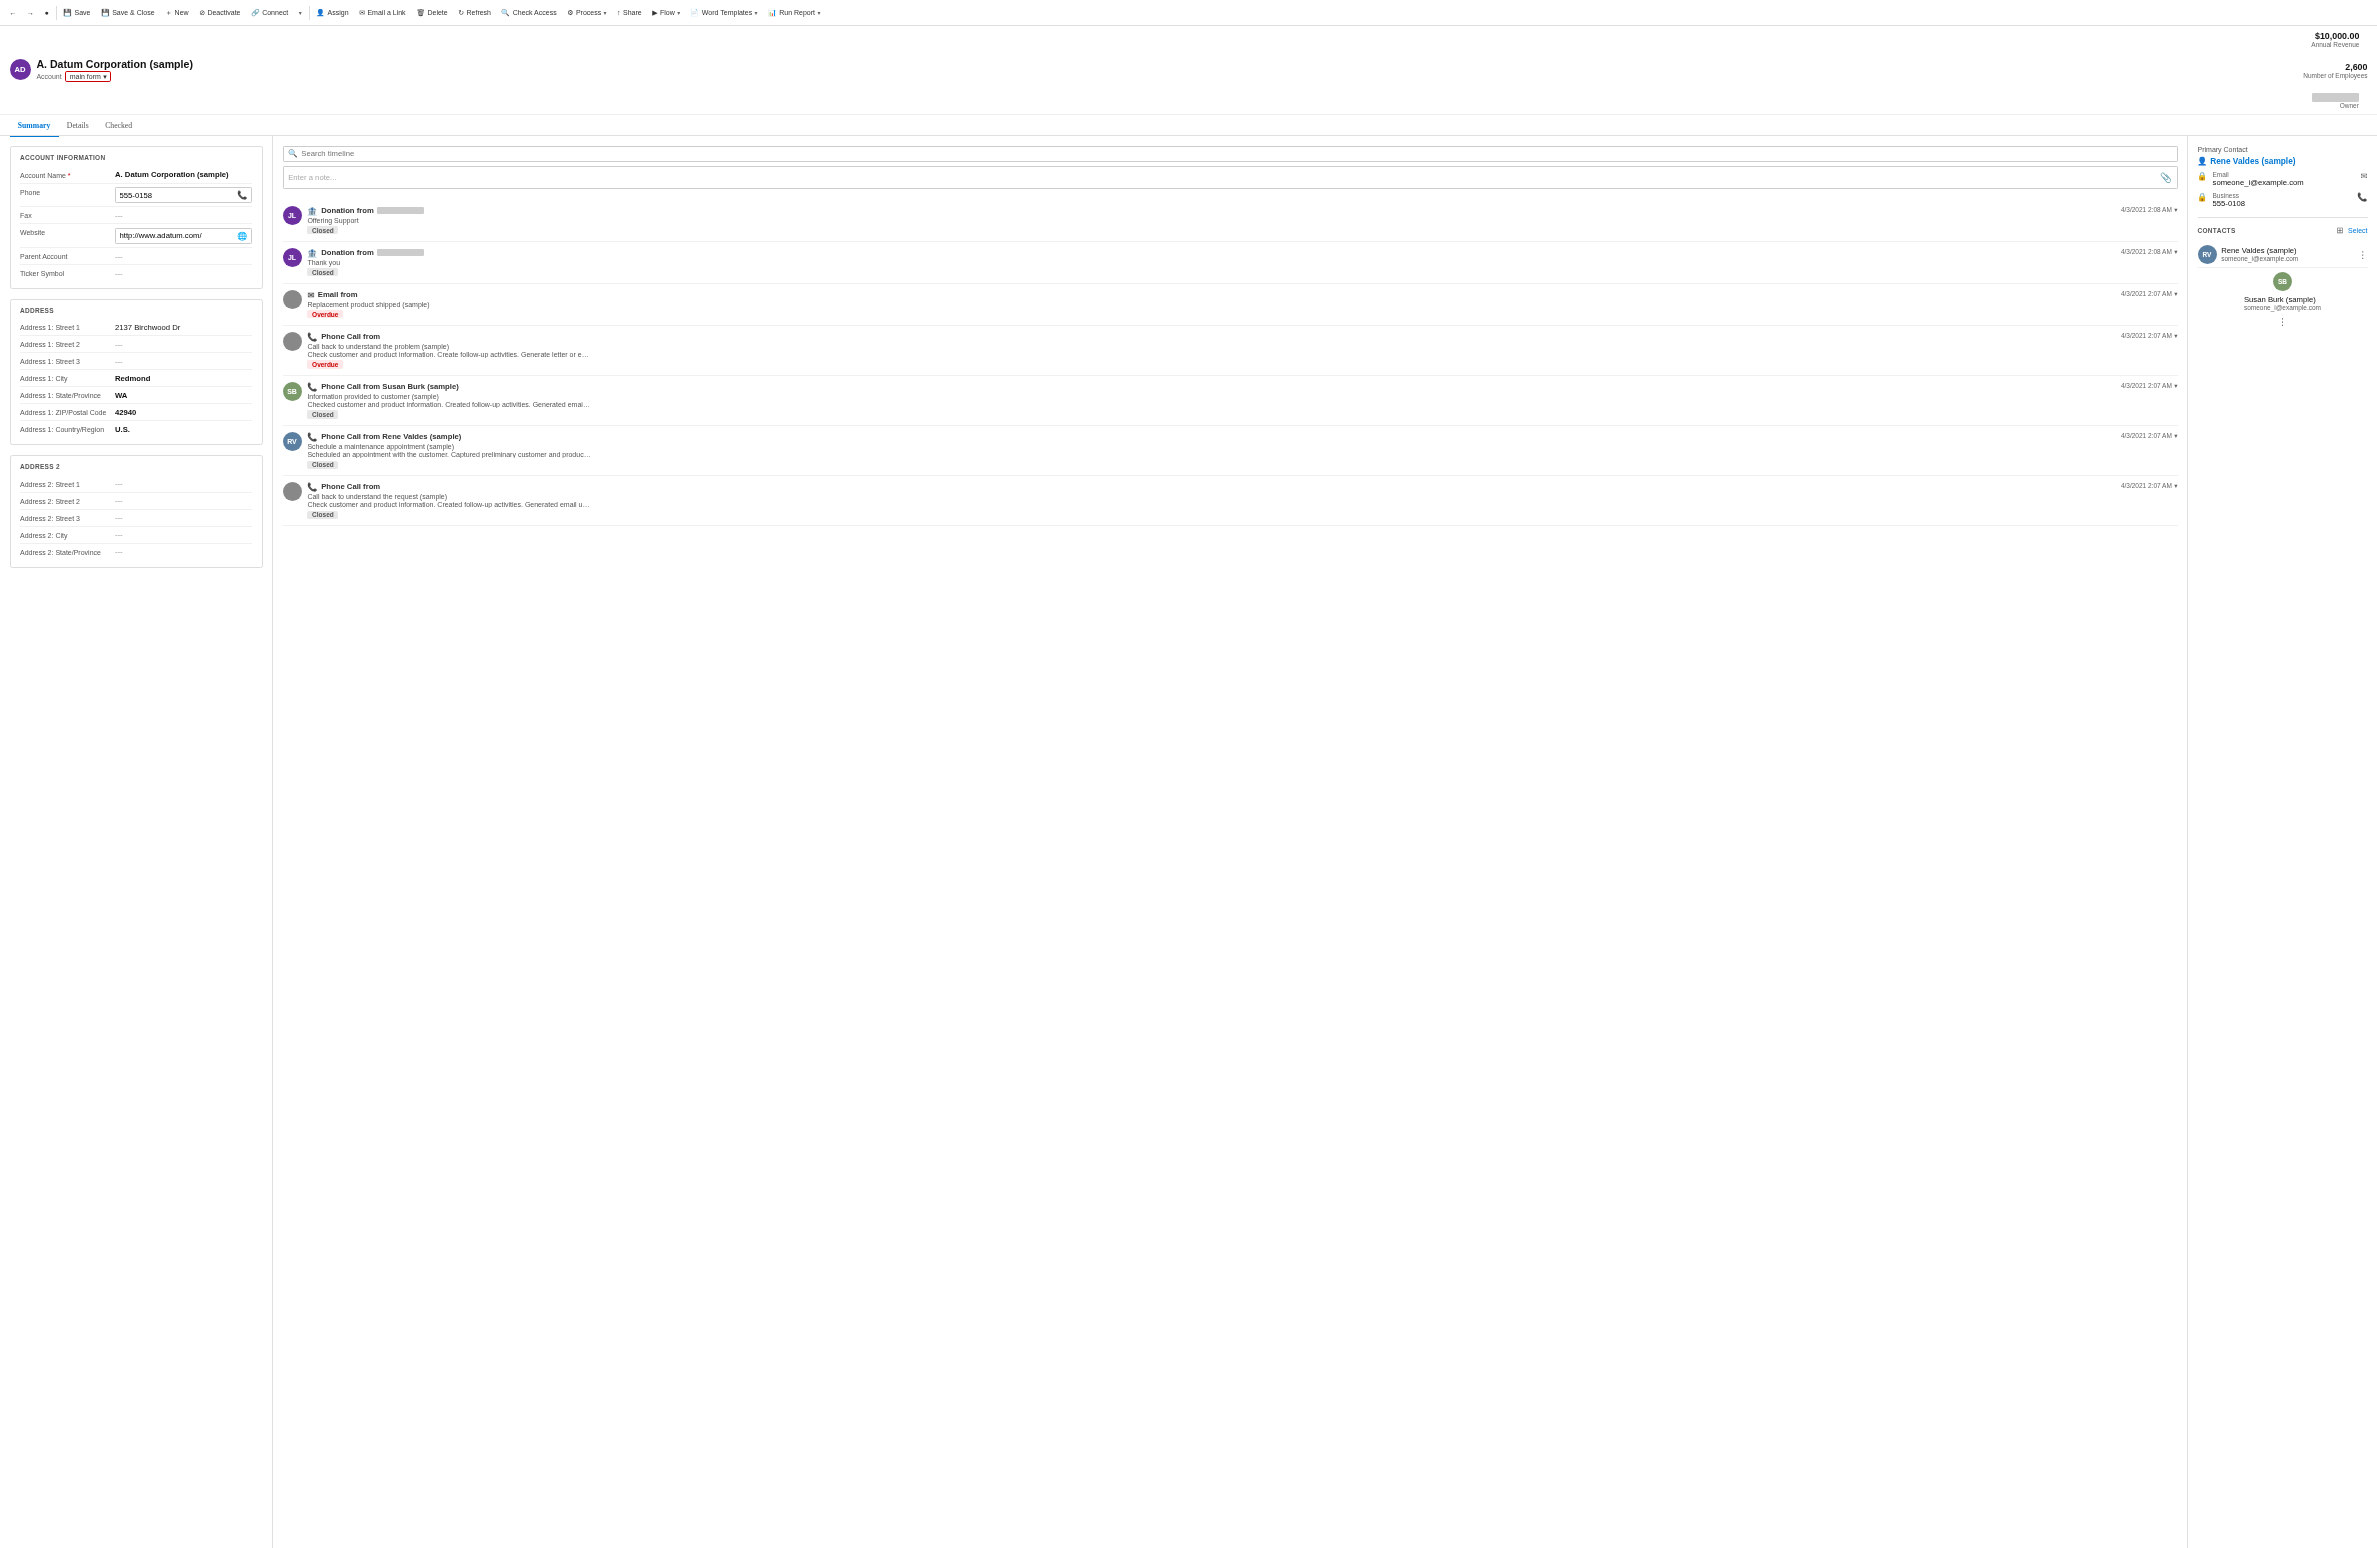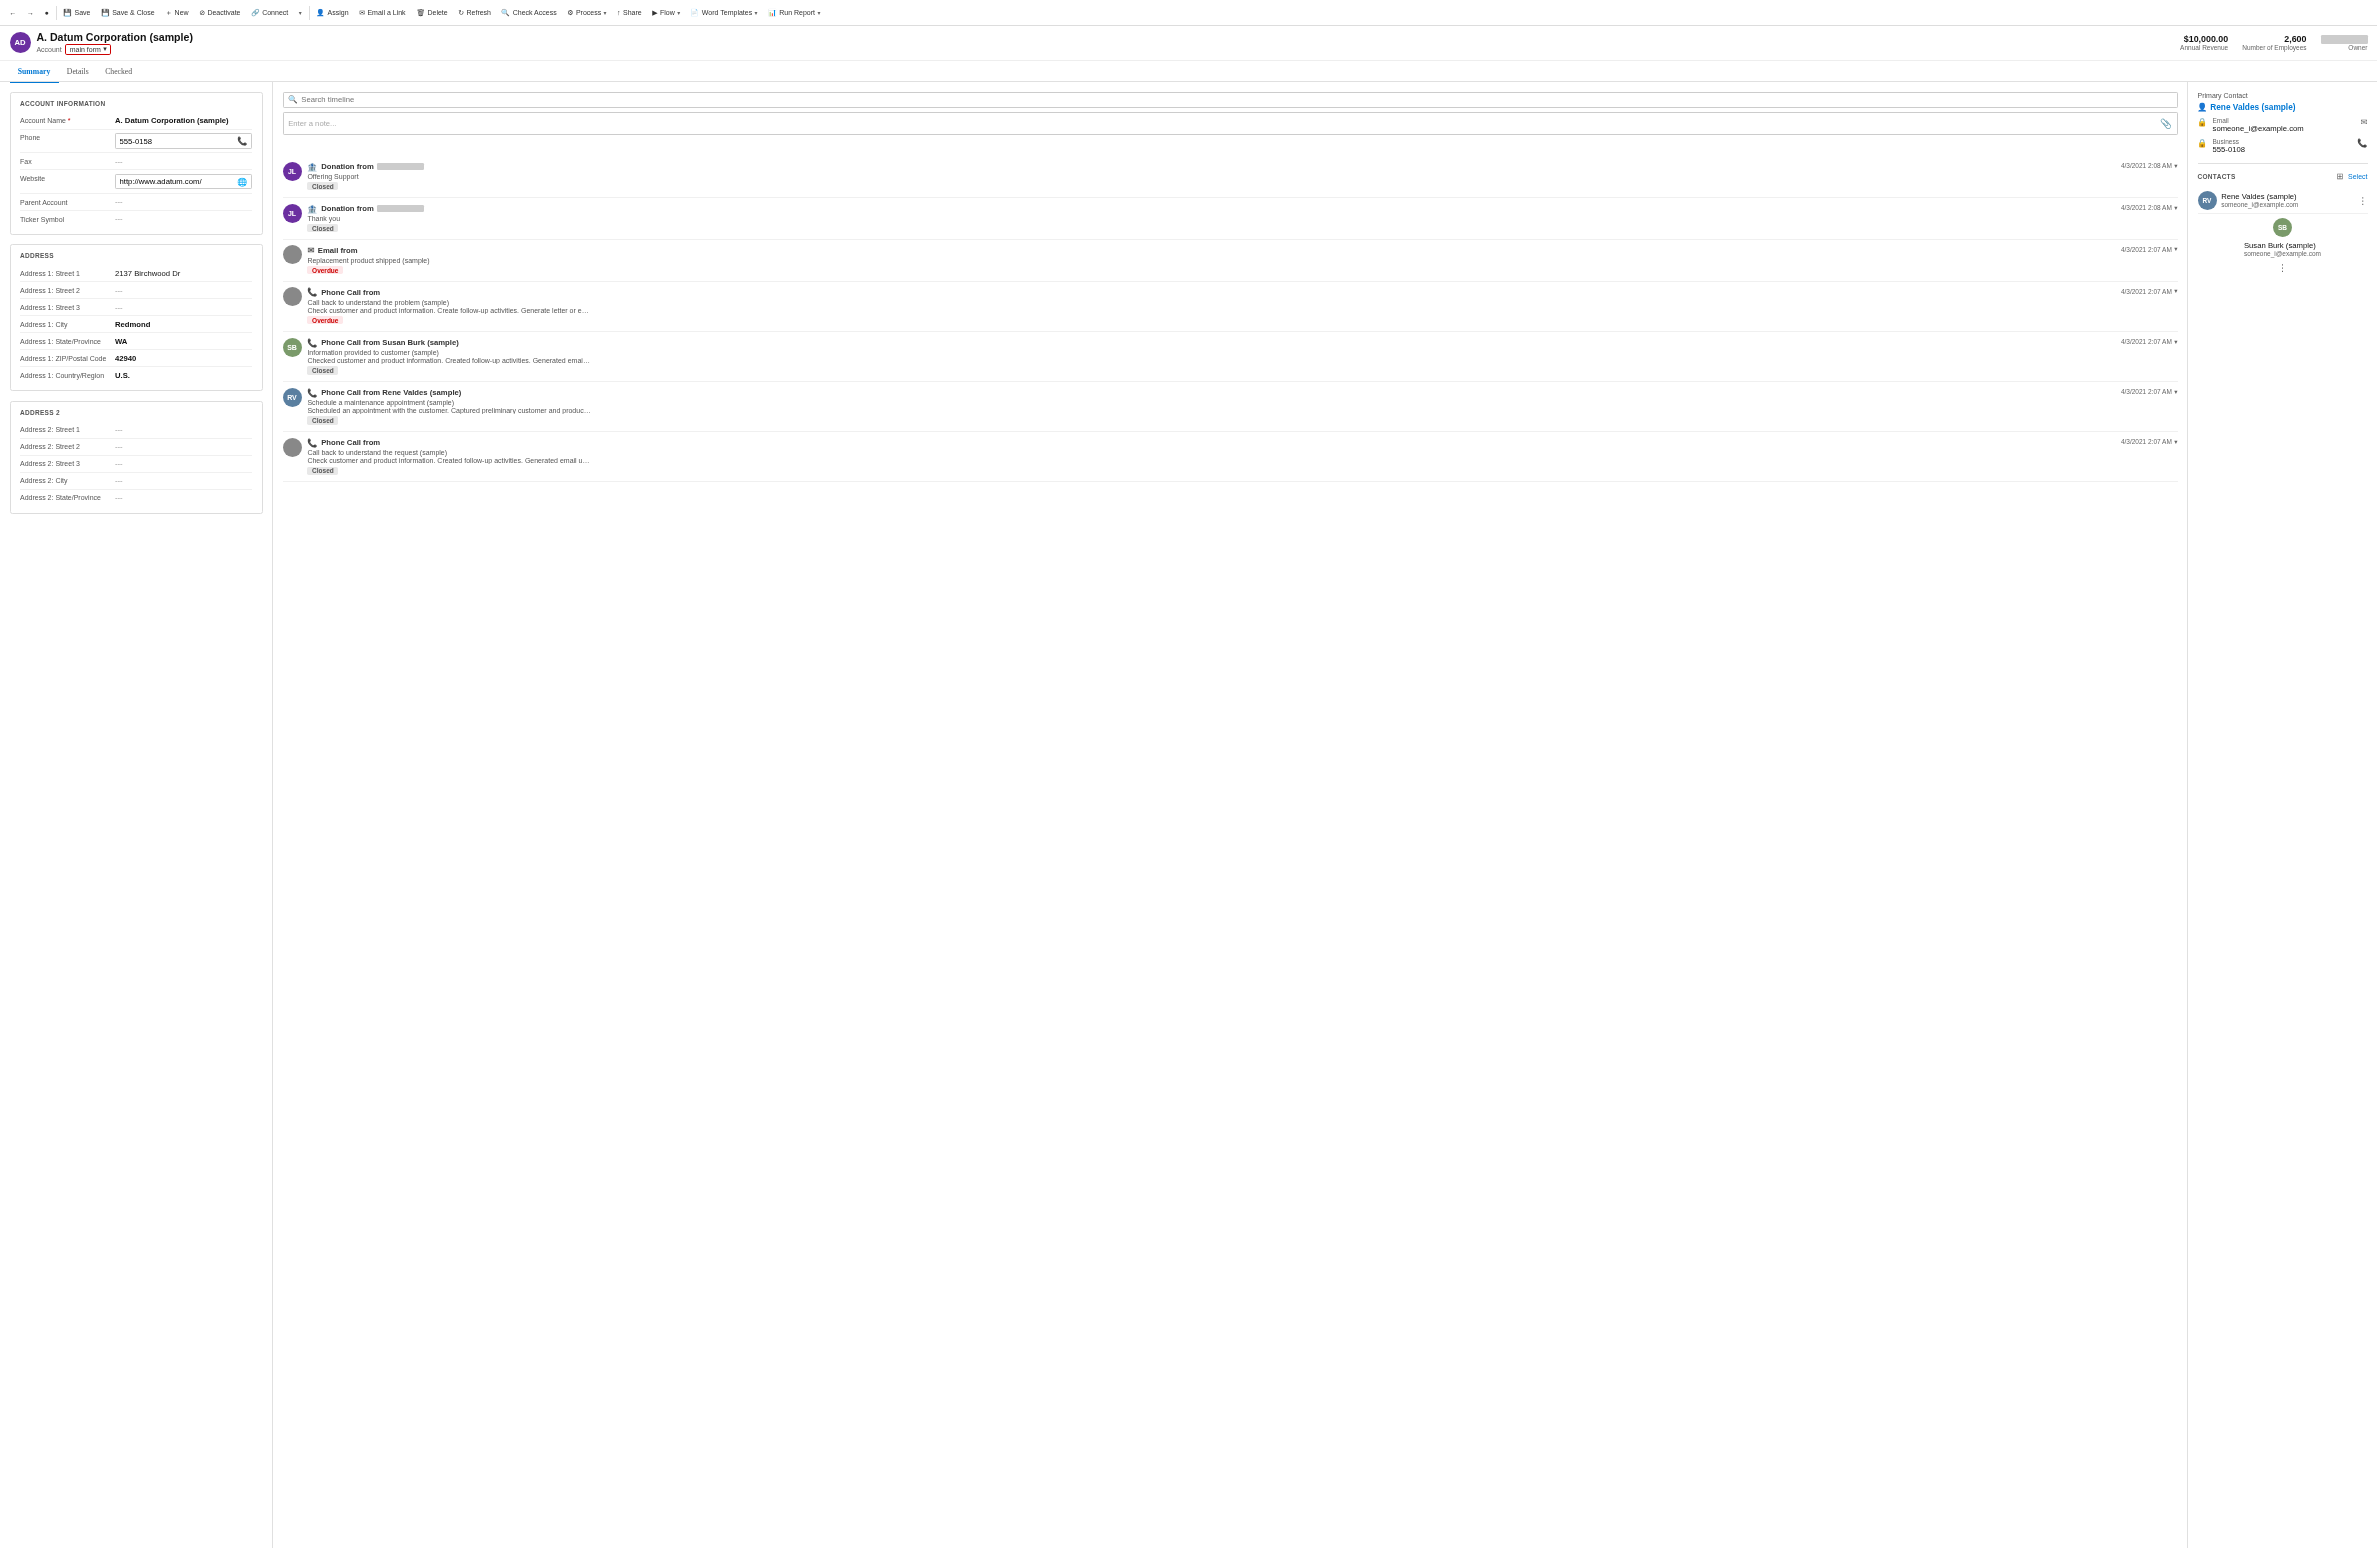--- a/index.html
+++ b/index.html
@@ -33,21 +33,21 @@
       align-items: center; justify-content: center; font-size: 7.7px; font-weight: 600;
     }
     .record-title { font-size: 10.6px; font-weight: 600; color: #111; }
     .record-subtitle { display: flex; align-items: center; gap: 3.5px; margin-top: 1.2px; }
     .record-entity { color: #666; font-size: 7px; }
     .form-selector {
       display: flex; align-items: center; gap: 2.4px;
       border: 1.2px solid #c00; border-radius: 1.8px; padding: 0.6px 3.5px;
       font-size: 7px; cursor: pointer; color: #333;
     }
-    .record-header-right { display: flex; align-items: center; gap: 14px; }
+    .record-header-right { display: flex; align-items: center; gap: 14px; flex-direction: column; }
     .header-stat { text-align: right; }
     .header-stat-value { font-size: 8.9px; font-weight: 600; color: #111; }
     .header-stat-label { font-size: 6.5px; color: #666; }
     .owner-block { min-width: 47px; }
 
     
     .tabs { display: flex; gap: 0; padding: 0 9.5px; border-bottom: 1.2px solid #e0e0e0; }
     .tab {
       padding: 5.9px 8.3px; cursor: pointer; font-size: 7.7px;
       border-bottom: 1.8px solid transparent; margin-bottom: -1.2px; color: #555; font-family: Liberation Serif, serif;
@@ -86,21 +86,21 @@
     .timeline-title { font-size: 9.5px; font-weight: 600; }
     .timeline-actions { display: flex; gap: 4.7px; }
     .timeline-action-btn { background: none; border: none; cursor: pointer; color: #666; font-size: 9.5px; padding: 1.2px 2.4px; }
     .timeline-search {
       display: flex; align-items: center; border: 0.6px solid #ccc;
       border-radius: 1.2px; padding: 2.4px 4.7px; gap: 3.5px; margin-bottom: 4.7px;
     }
     .timeline-search input { border: none; outline: none; font-size: 7.7px; flex: 1; }
     .timeline-note {
       border: 0.6px solid #ccc; border-radius: 1.2px; padding: 4.7px;
-      margin-bottom: 21px; display: flex; align-items: center; justify-content: space-between;
+      margin-bottom: 11px; display: flex; align-items: center; justify-content: space-between;
     }
     .timeline-note-placeholder { color: #aaa; font-size: 7.7px; }
     .attach-icon { color: #666; font-size: 9.5px; }
 
     
     .timeline-item {
       display: flex; gap: 5.9px; padding: 5.9px 0;
       border-bottom: 0.6px solid #f0f0f0;
     }
     .timeline-avatar {

